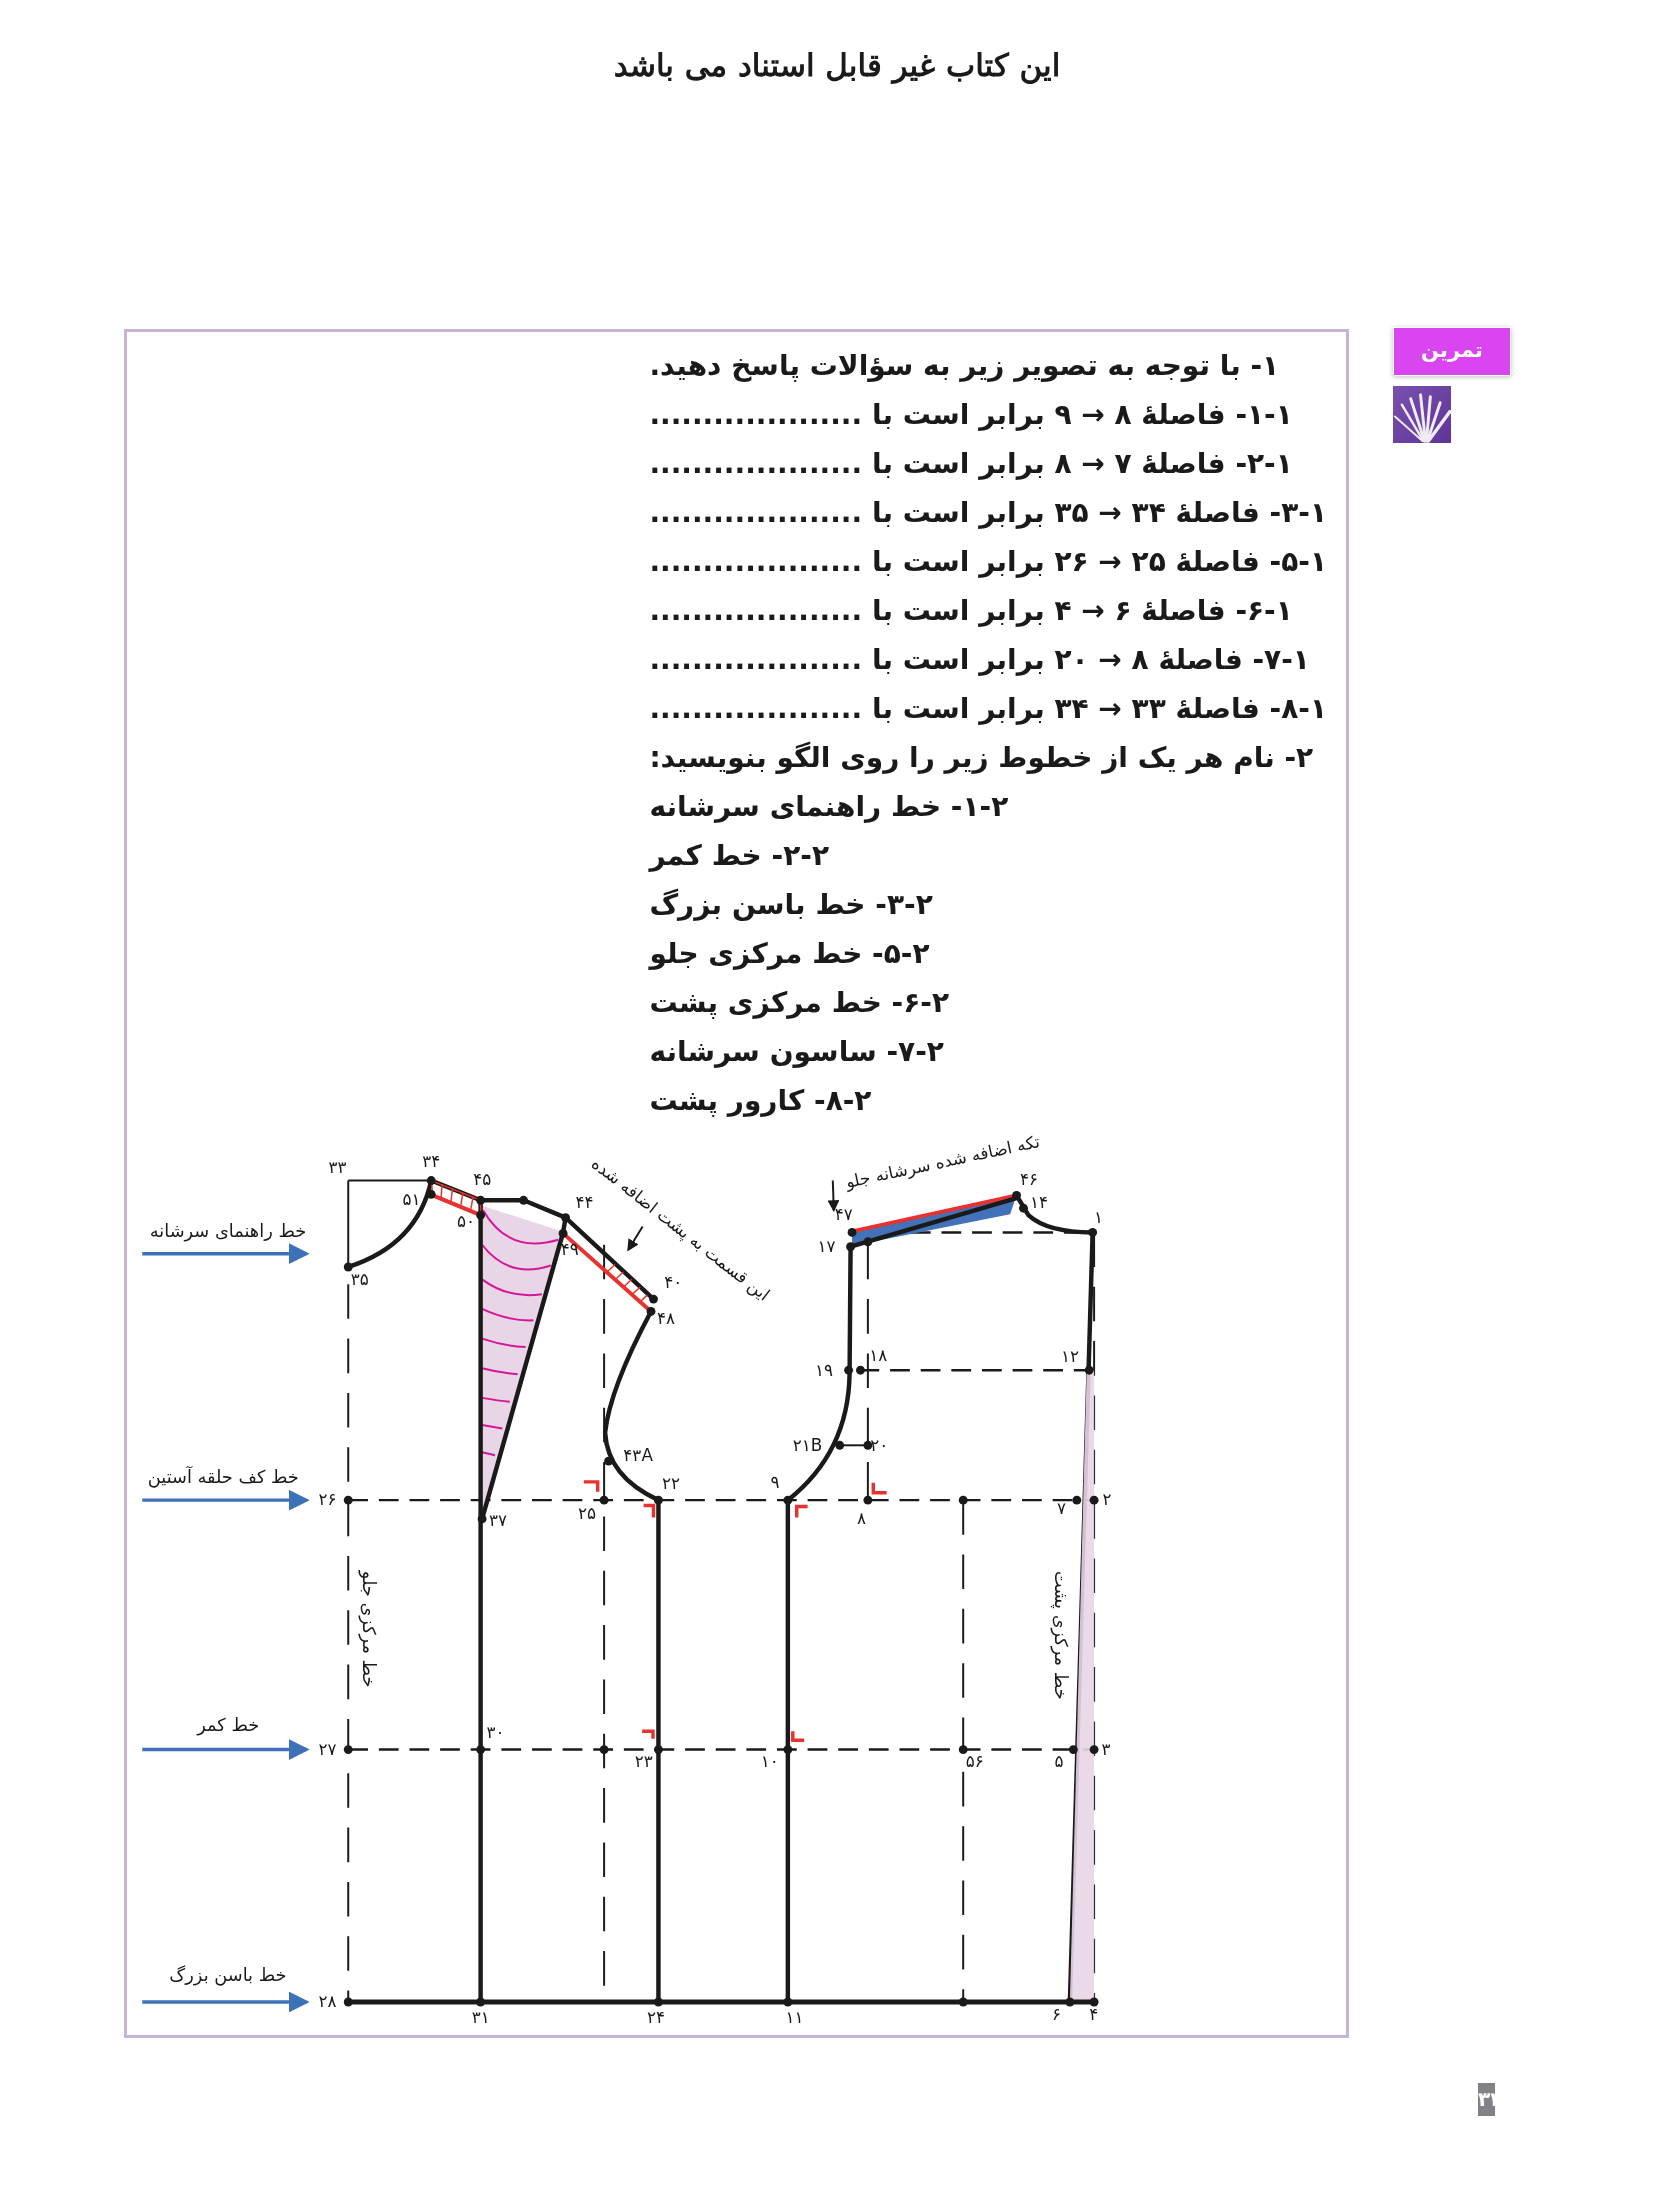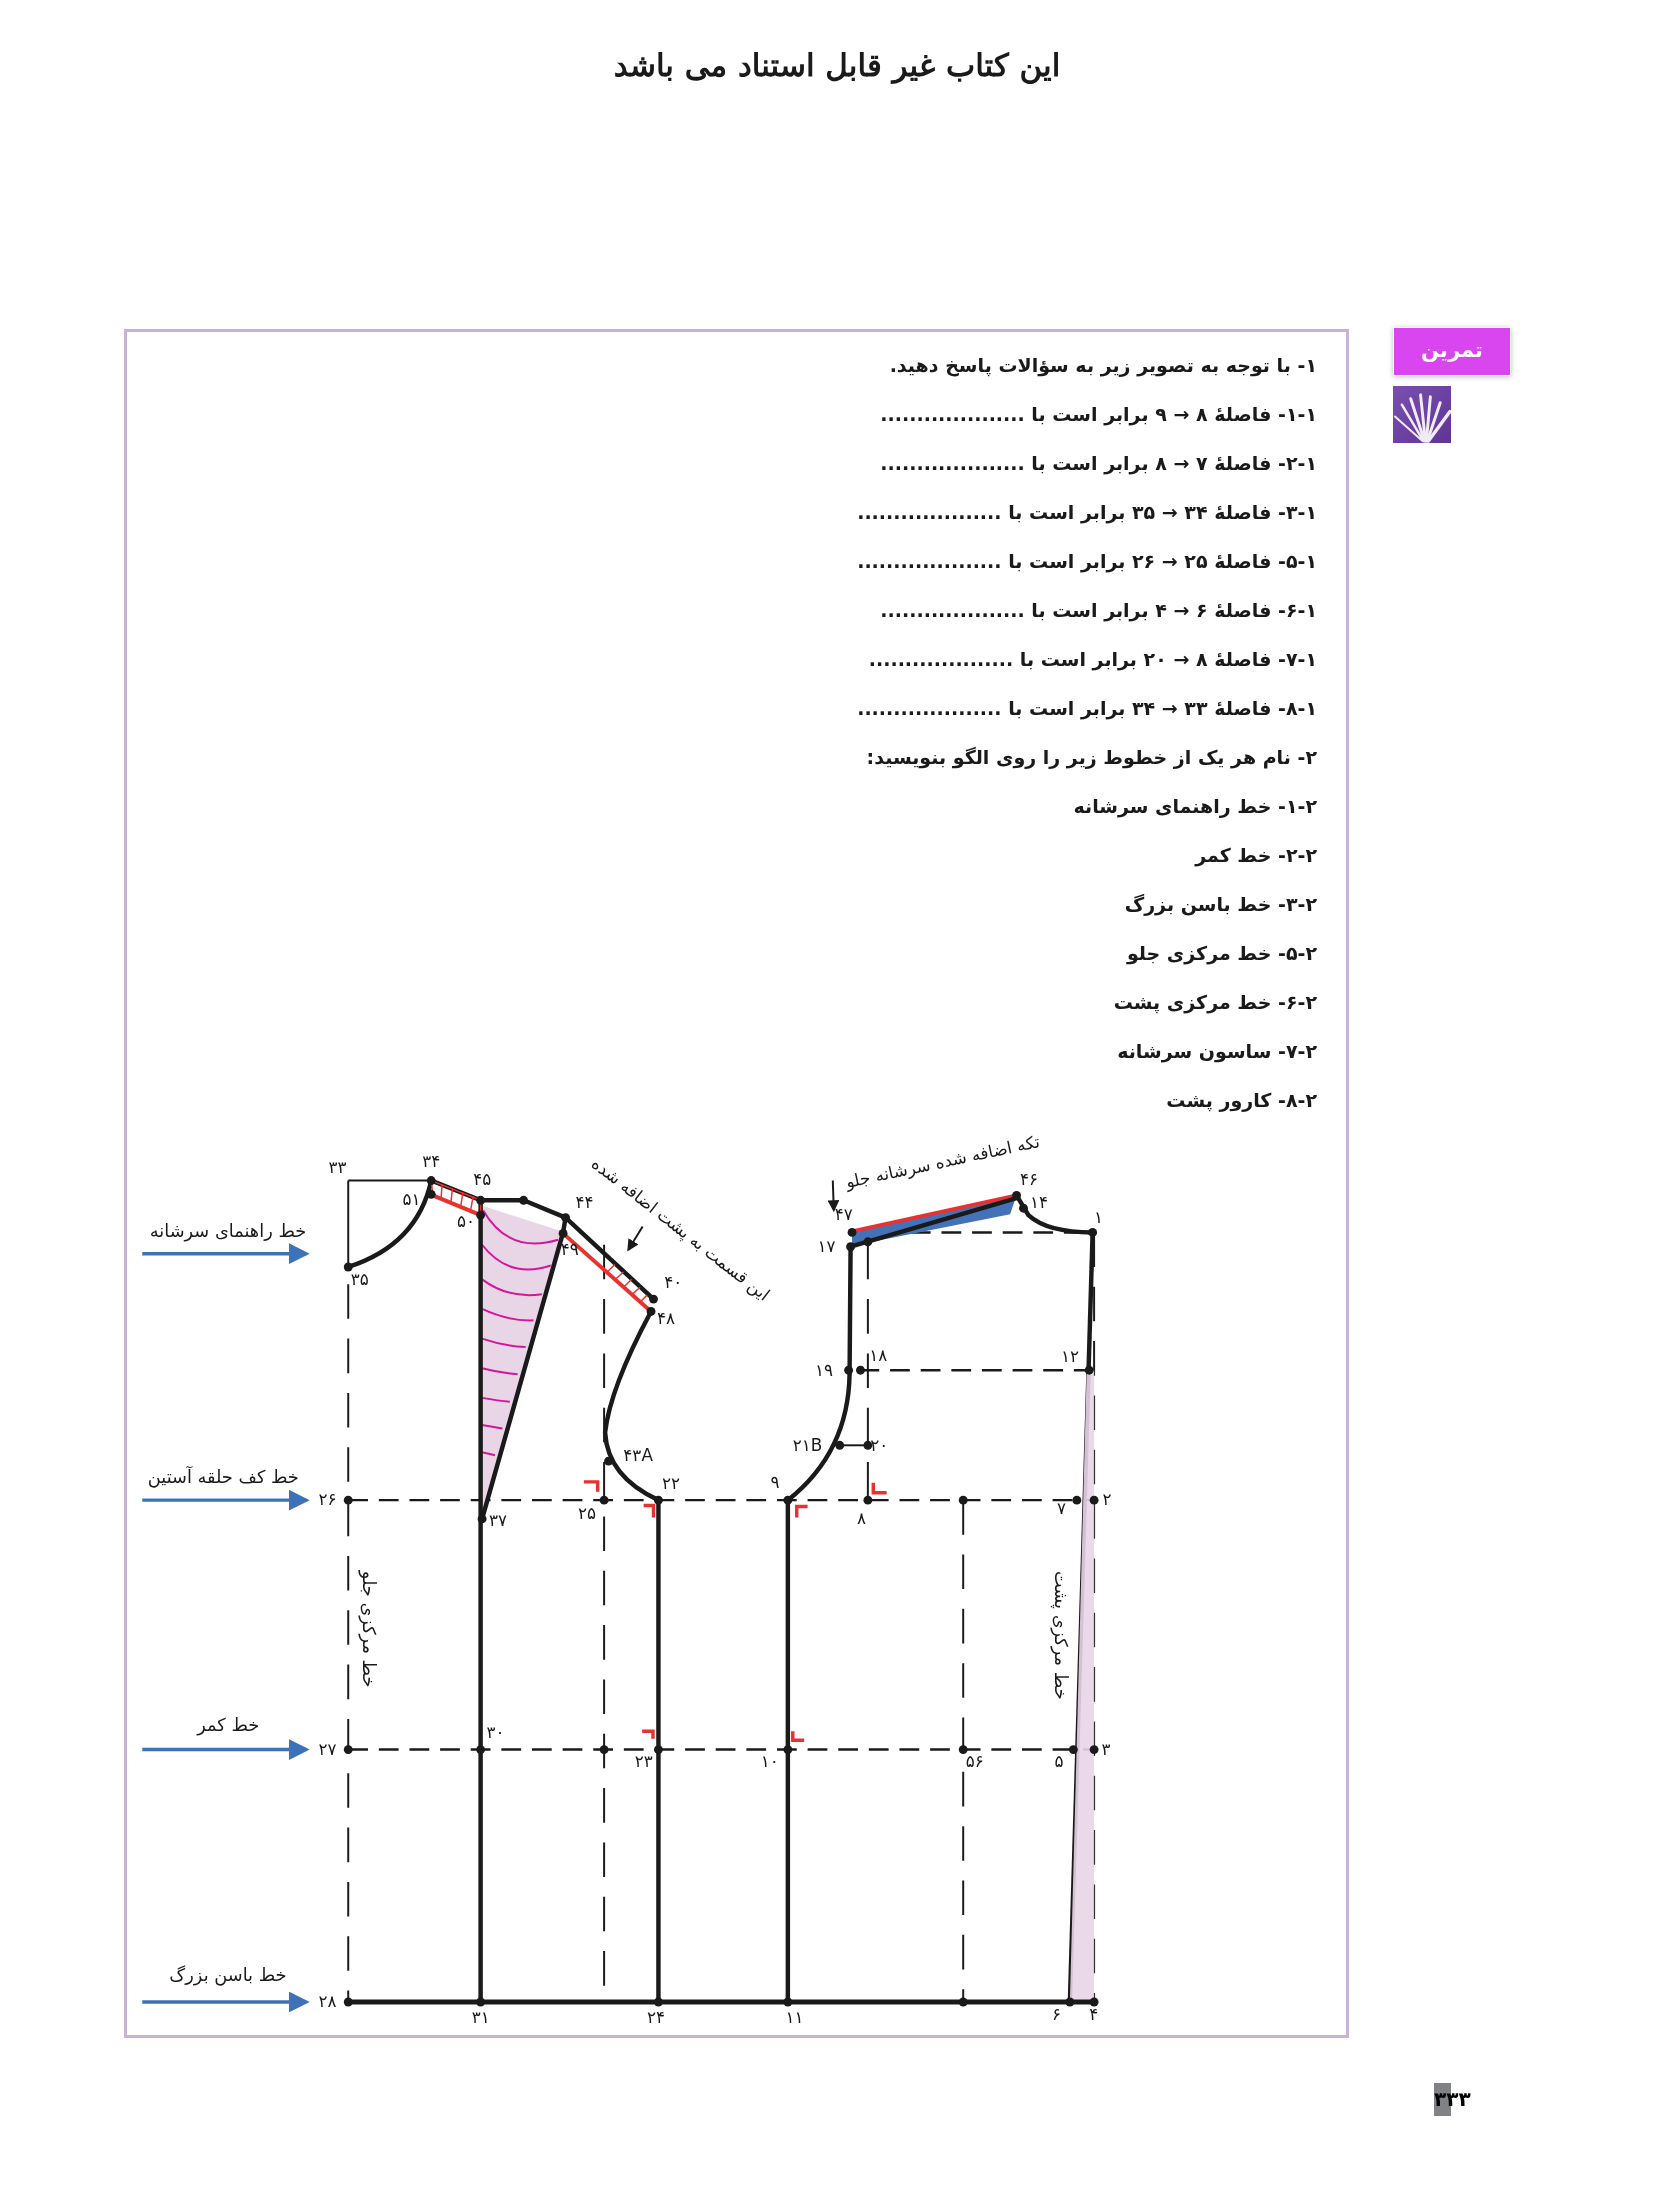--- a/index.html
+++ b/index.html
@@ -7,29 +7,29 @@
          font-family:"DejaVu Sans", sans-serif; color:#1a1a1a; }
   .watermark { position:absolute; top:47px; left:0; width:1674px; text-align:center;
                font-family:"DejaVu Serif", serif; font-weight:bold; font-size:31px; direction:rtl; }
   .exercise-box { position:absolute; left:124px; top:329px; width:1225px; height:1709px;
                   border:3px solid #c7b3d6; box-sizing:border-box; background:#fff; }
   .badge { position:absolute; left:1393px; top:327px; width:116px; height:47px; background:#d946ef;
            border:1.5px solid #ffffff; box-shadow:0 1px 5px rgba(0,0,0,0.25);
            color:#fff; font-weight:bold; font-size:21px; text-align:center; line-height:45px; direction:rtl; }
   .badge-icon { position:absolute; left:1393px; top:386px; width:58px; height:57px;
                 background:linear-gradient(135deg,#7a4fb0,#5e3596); overflow:hidden; }
-  .qlist { position:absolute; right:357px; top:341px; direction:rtl; text-align:right;
-           font-size:19px; line-height:49px; }
+  .qlist { position:absolute; right:347px; top:341px; direction:rtl; text-align:left;
+           font-size:28px; line-height:49px; }
   .qlist .q { white-space:nowrap; }
   .qlist .qhead { font-weight:bold; }
   .qlist .sub { font-weight:bold; }
   .qlist .line { font-weight:bold; font-family:"DejaVu Sans", sans-serif; }
   .dots { letter-spacing:1px; }
-  .pagenum { position:absolute; left:1434px; top:2083px; width:17px; height:33px; background:#808285;
-             color:#000000; font-weight:bold; font-size:20px; text-align:center; line-height:33px; }
+  .pagenum { position:absolute; left:1478px; top:2083px; width:17px; height:33px; background:#808285;
+             color:#ffffff; font-weight:bold; font-size:20px; text-align:center; line-height:33px; }
   svg.pattern { position:absolute; left:0; top:0; }
   .lbl { font-family:"DejaVu Sans", sans-serif; font-size:34px; fill:#1a1a1a; }
   .side { font-family:"DejaVu Sans", sans-serif; font-size:36px; fill:#1a1a1a; }
 </style>
 </head>
 <body>
 
 <div class="watermark">این کتاب غیر قابل استناد می باشد</div>
 
 <div class="badge">تمرین</div>

